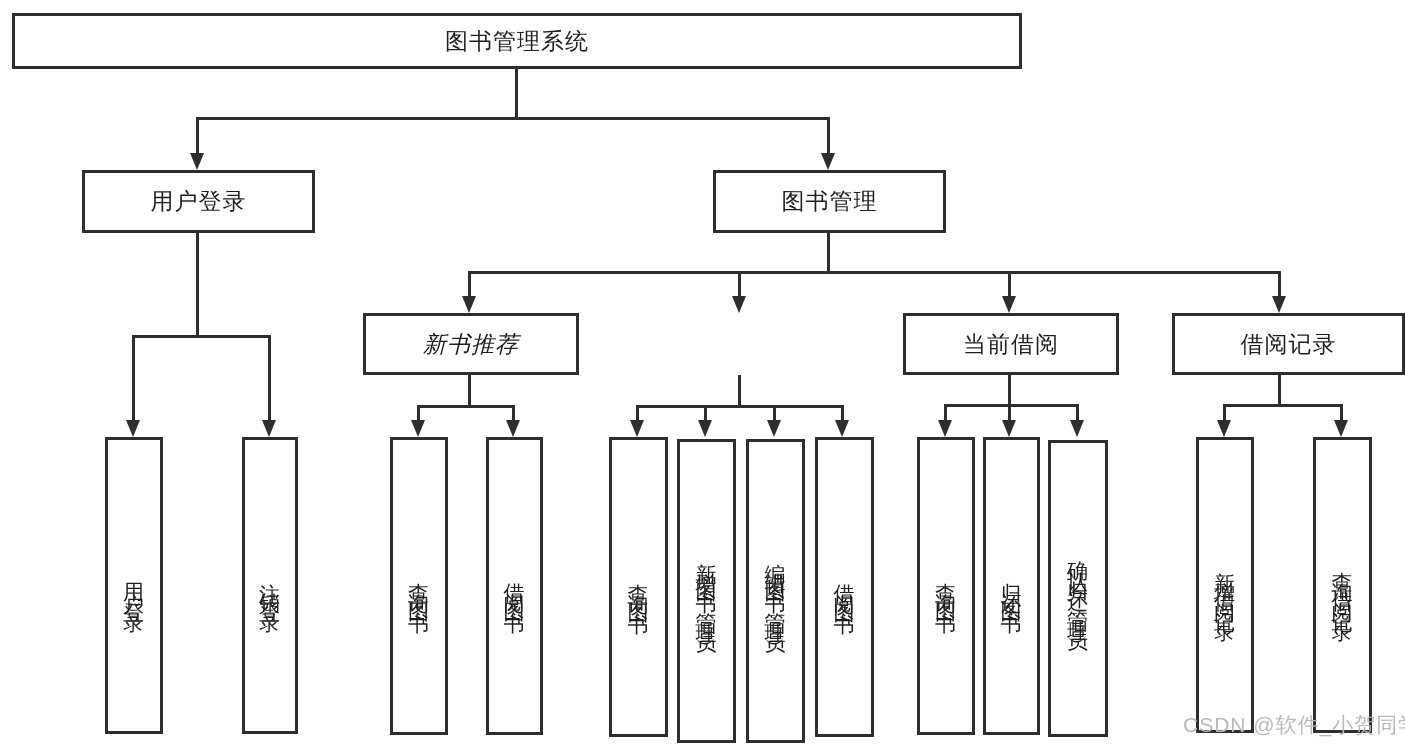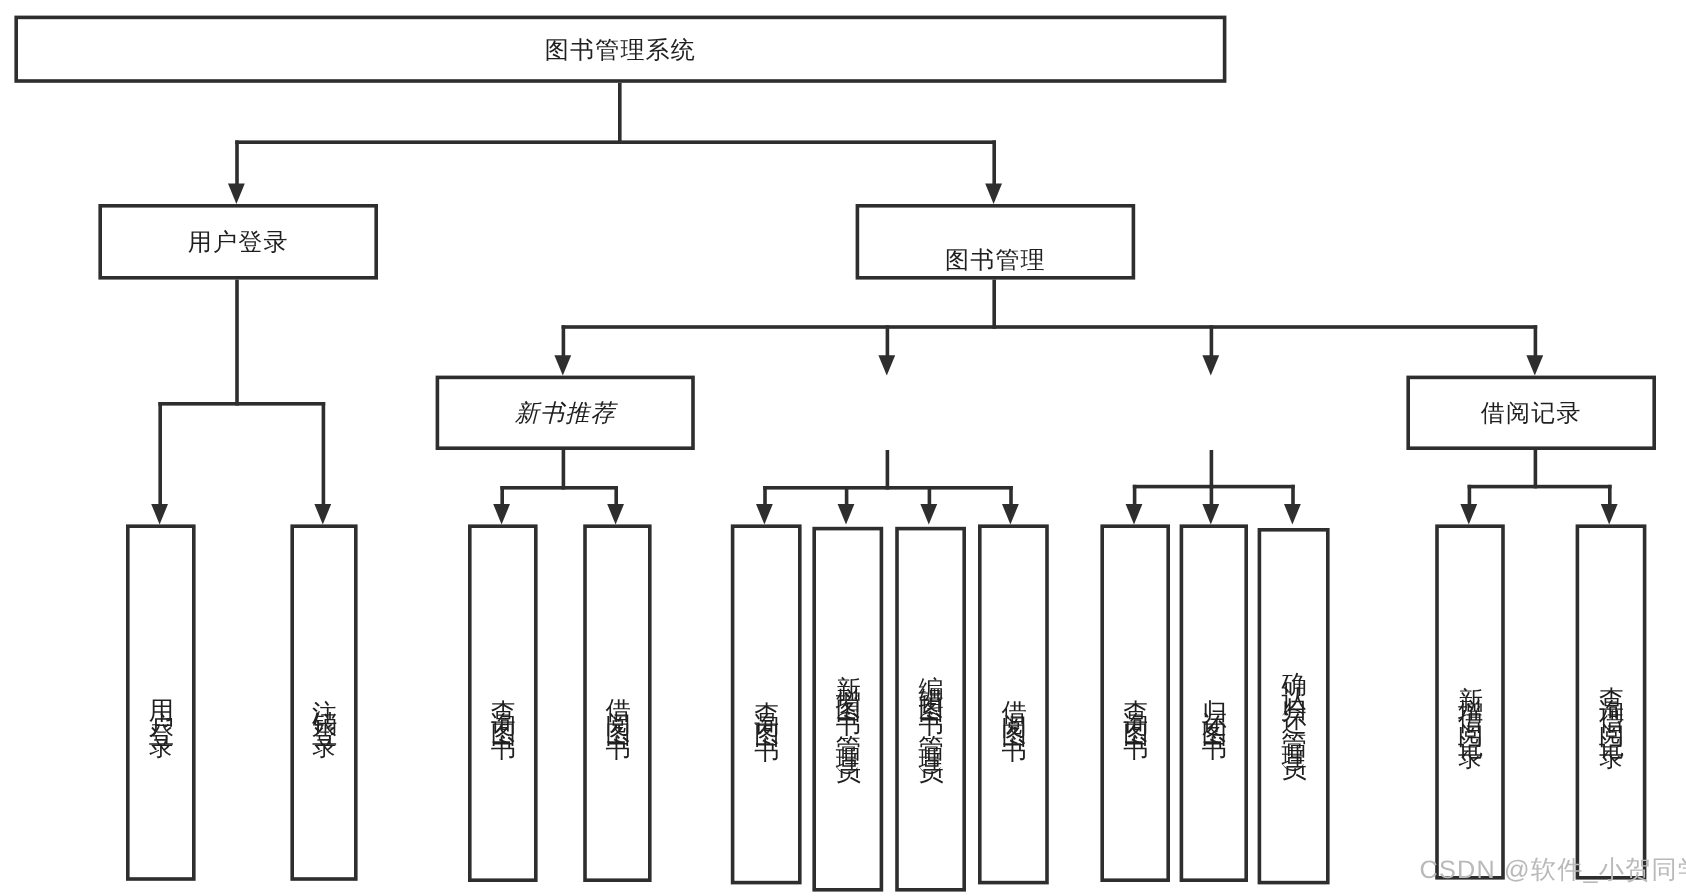--- a/index.html
+++ b/index.html
@@ -19,21 +19,21 @@
   }
   .node{
     position:absolute;
     box-sizing:border-box;
     border:3px solid var(--line);
     background:var(--bg);
     display:flex;
     align-items:center;
     justify-content:center;
   }
-  .hbox{font-size:20px;letter-spacing:1px;}
+  .hbox{font-size:23px;letter-spacing:1px;}
   .vbox{
     writing-mode:vertical-rl;
     font-size:21px;
     letter-spacing:10px;
     line-height:1;
   }
   .hline,.vline{position:absolute;background:var(--line);}
   .hline{height:3px;}
   .vline{width:3px;}
   .tri{
@@ -58,28 +58,31 @@
 
 <div class="canvas">
 
   <div class="node hbox" style="left:12px;top:13px;width:1010px;height:56px;">
     <span>图书管理系统</span>
   </div>
 
   <div class="node hbox" style="left:82px;top:170px;width:233px;height:63px;">
     <span>用户登录</span>
   </div>
-  <div class="node hbox" style="left:713px;top:170px;width:233px;height:63px;align-items:flex-end;">
+  <div class="node hbox" style="left:713px;top:170px;width:233px;height:63px;">
     <span>图书管理</span>
   </div>
 
   <div class="node hbox" style="left:363px;top:313px;width:216px;height:62px;font-style:italic;">
     <span>新书推荐</span>
   </div>
-  <div class="node hbox" style="left:1172px;top:313px;width:208px;height:62px;">
+  <div class="node hbox" style="left:903px;top:313px;width:216px;height:62px;">
+    <span>当前借阅</span>
+  </div>
+  <div class="node hbox" style="left:1172px;top:313px;width:233px;height:62px;">
     <span>借阅记录</span>
   </div>
 
   <div class="node vbox" style="left:105px;top:437px;width:58px;height:297px;">
     <span>用户登录</span>
   </div>
   <div class="node vbox" style="left:242px;top:437px;width:56px;height:297px;">
     <span>注销登录</span>
   </div>
 

